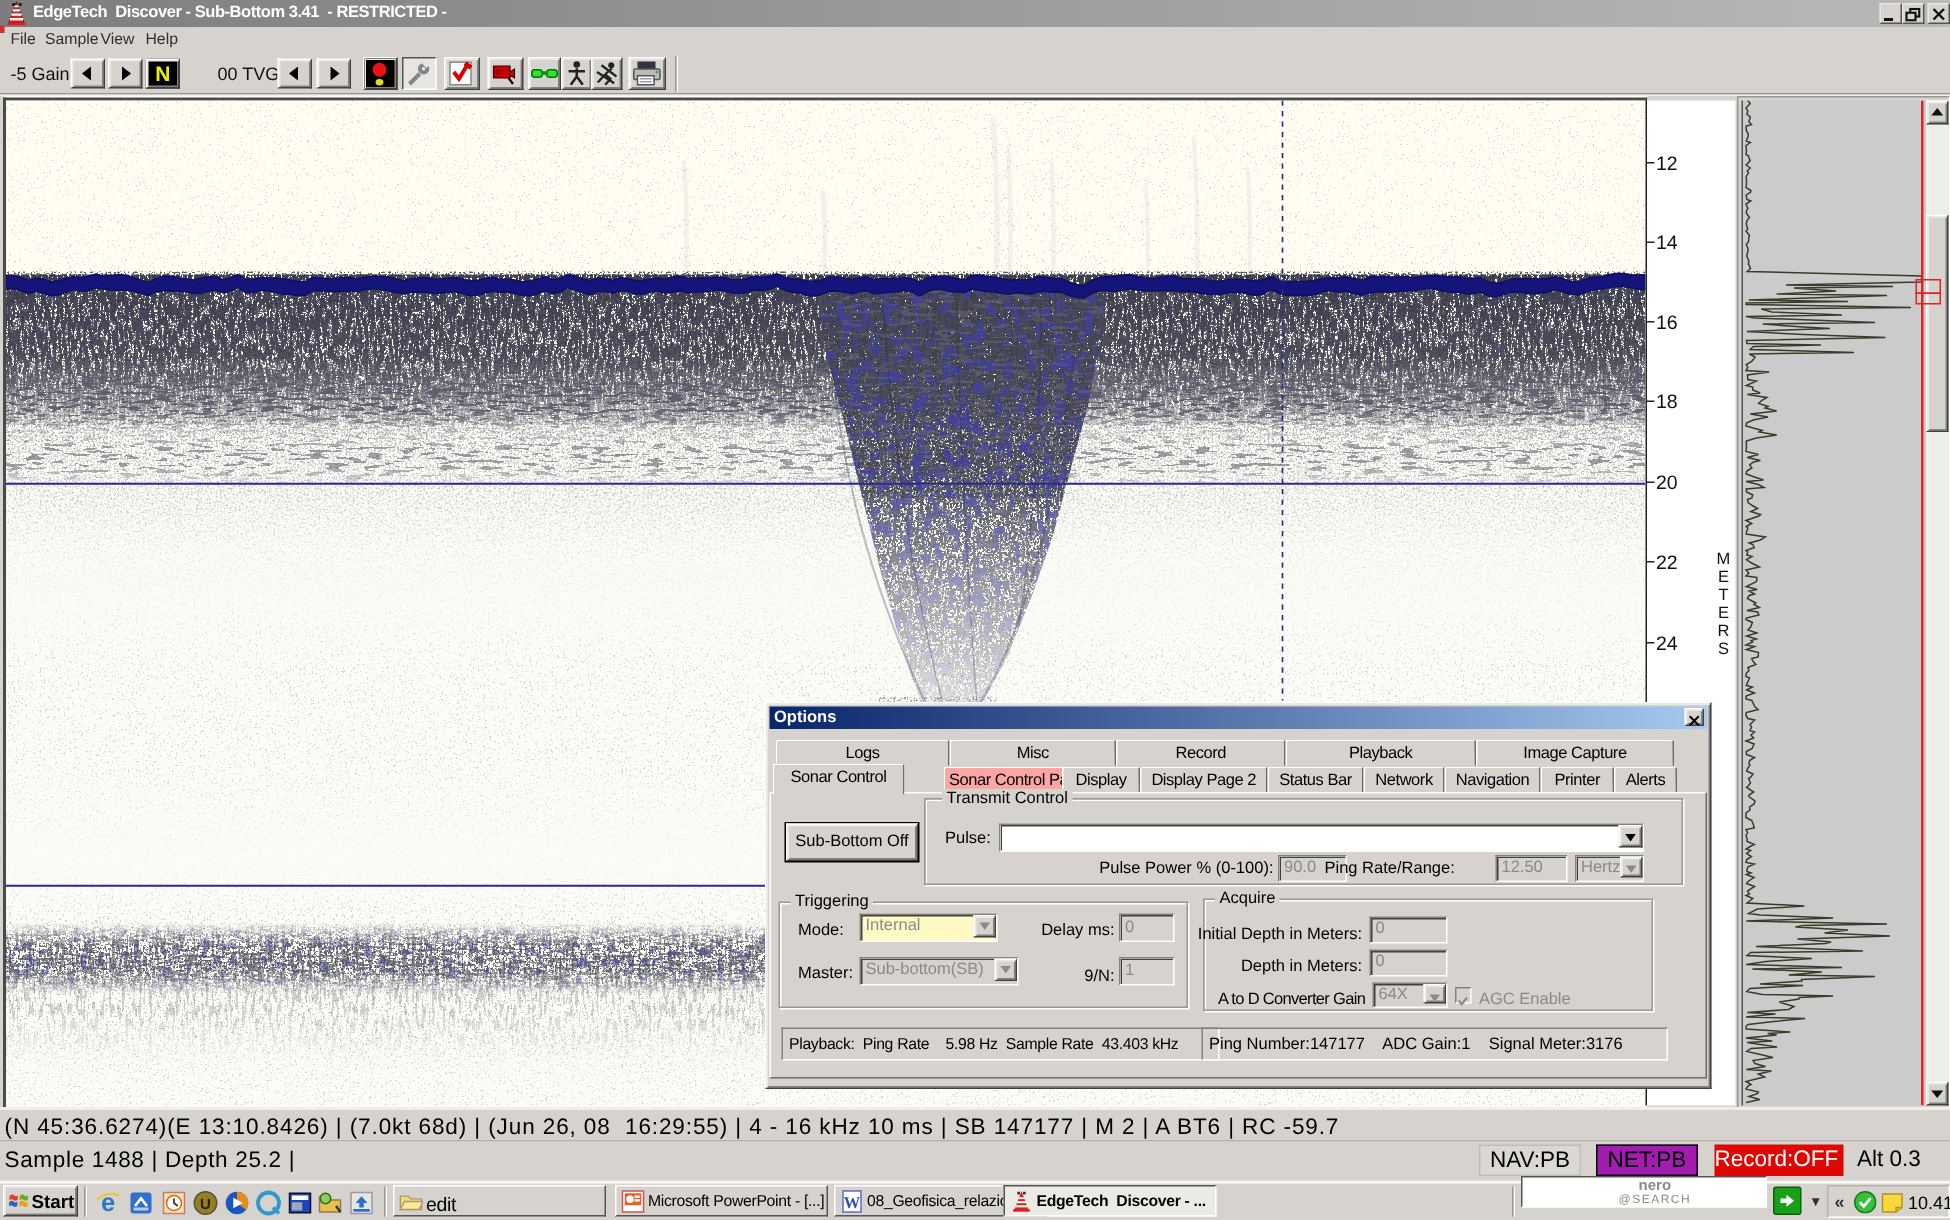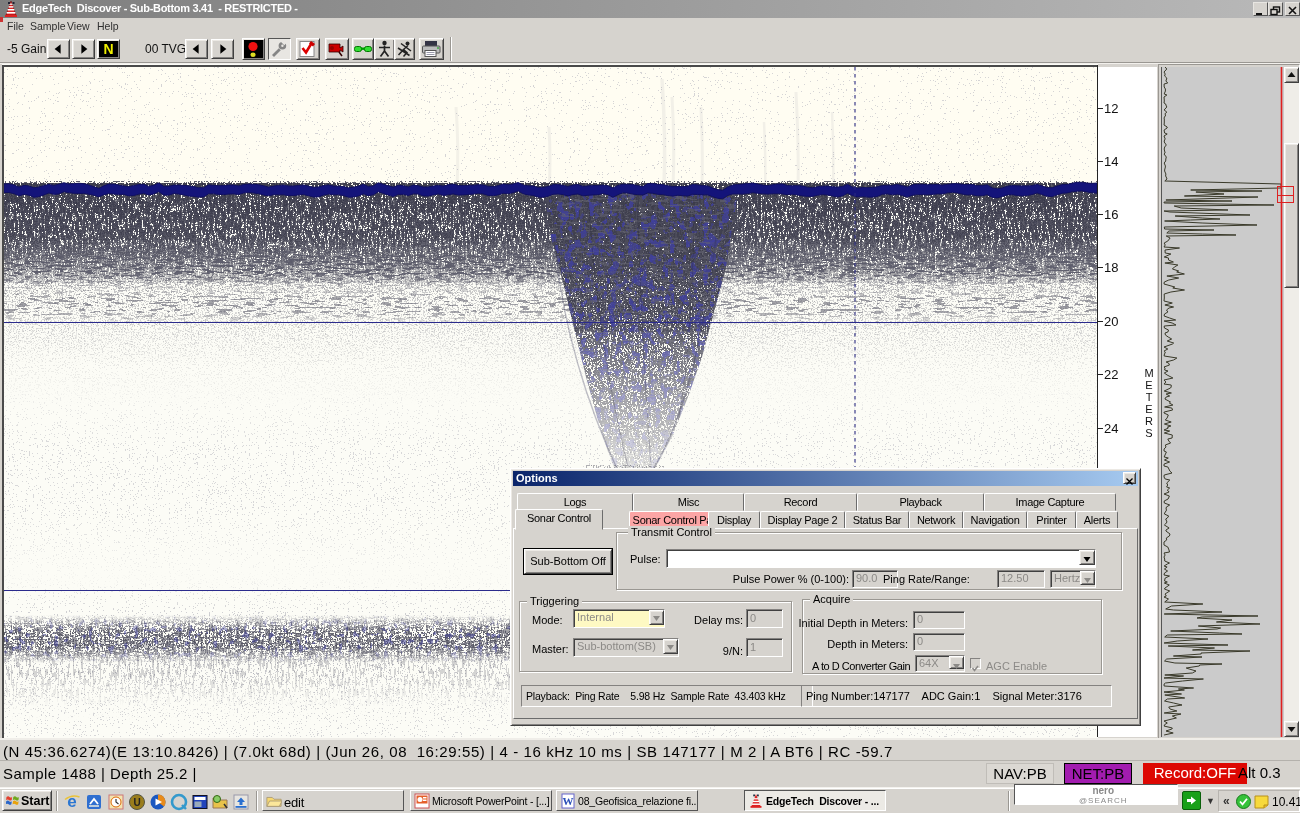--- a/index.html
+++ b/index.html
@@ -367,21 +367,21 @@
 <div class="abs" style="left:1277px;top:195px;width:17px;height:8px;border:1px solid #d22"></div>
 
 <div class="abs" style="left:0;top:738px;width:1300px;height:2px;background:#f0eee9"></div>
 <div class="abs" style="left:0;top:740px;width:1300px;height:21px;background:#d6d3ce;border-bottom:1px solid #b4b1ac">
  <span class="abs" style="left:3px;top:3px;font-size:15px;letter-spacing:0.6px;color:#000">(N 45:36.6274)(E 13:10.8426) | (7.0kt 68d) | (Jun 26, 08&nbsp; 16:29:55) | 4 - 16 kHz 10 ms | SB 147177 | M 2 | A BT6 | RC -59.7</span>
 </div>
 <div class="abs" style="left:0;top:761px;width:1300px;height:25px;background:#d6d3ce">
  <span class="abs" style="left:3px;top:4px;font-size:15px;letter-spacing:0.45px;color:#000">Sample 1488 | Depth 25.2 |</span>
  <div class="abs" style="left:986px;top:2px;width:68px;height:21px;background:#dbd8d3;border:1px solid #c0bdb8;font-size:15px;color:#000;text-align:center;line-height:20px">NAV:PB</div>
  <div class="abs" style="left:1064px;top:2px;width:68px;height:21px;background:#a21caf;border:1px solid #000000;font-size:15px;color:#000;text-align:center;line-height:20px">NET:PB</div>
- <div class="abs" style="left:1143px;top:2px;width:104px;height:21px;background:#dd0803;font-size:15px;color:#fff;text-align:center;line-height:20px">Record:OFF</div>
+ <div class="abs" style="left:1143px;top:2px;width:86px;height:21px;background:#dd0803;font-size:15px;color:#fff;text-align:left;line-height:20px">Record:OFF</div>
  <div class="abs" style="left:1238px;top:2px;width:60px;height:21px;font-size:15px;color:#000;line-height:20px">Alt 0.3</div>
 </div>
 <div class="abs" style="left:0;top:787px;width:1300px;height:26px;background:#d6d3ce;border-top:1px solid #f4f2ee;box-shadow:0 1px 0 #fff inset"></div>
 <div class="abs raised2" style="left:2px;top:790px;width:50px;height:21px">
 <svg class="abs" style="left:3px;top:3px" width="14" height="14" viewBox="0 0 14 14">
 <path d="M0.5,3 q1.8,-1.3 3,0 q1.2,1 2.6,0 l-0.4,3 q-1.5,1 -2.7,0 q-1.3,-1.1 -2.9,0z" fill="#e33e2c"></path>
 <path d="M7.3,3 q1.8,-1.3 3,0 q1.2,1 2.6,0 l-0.4,3 q-1.5,1 -2.7,0 q-1.3,-1.1 -2.9,0z" fill="#6fa81c"></path>
 <path d="M0.2,7.2 q1.8,-1.3 3,0 q1.2,1 2.6,0 l-0.4,3 q-1.5,1 -2.7,0 q-1.3,-1.1 -2.9,0z" fill="#2a66c8"></path>
 <path d="M7,7.2 q1.8,-1.3 3,0 q1.2,1 2.6,0 l-0.4,3 q-1.5,1 -2.7,0 q-1.3,-1.1 -2.9,0z" fill="#e9a20b"></path>
 </svg>
@@ -448,21 +448,21 @@
       </svg></span>
     <span class="abs" style="left:21px;top:4px;font-size:10.5px;letter-spacing:-0.2px;font-weight:normal;color:#000">Microsoft PowerPoint - [...]</span>
   </div>
 <div class="abs" style="left:556px;top:790px;width:142px;height:21px;border:1px solid;border-color:#fff #555 #555 #fff;background:#d6d3ce;overflow:hidden;white-space:nowrap">
     <span class="abs" style="left:3px;top:2px;width:16px;height:16px"><svg width="16" height="16" viewBox="0 0 16 16">
         <rect x="2" y="1" width="12" height="14" fill="#fff" stroke="#66c"></rect>
         <text x="8" y="12" font-size="11" font-weight="bold" fill="#2a50b8" text-anchor="middle" font-family="Liberation Serif">W</text>
       </svg></span>
     <span class="abs" style="left:21px;top:4px;font-size:10.5px;letter-spacing:-0.2px;font-weight:normal;color:#000">08_Geofisica_relazione fi...</span>
   </div>
-<div class="abs" style="left:744px;top:790px;width:142px;height:21px;border:1px solid;border-color:#555 #fff #fff #555;background:#eceae5;overflow:hidden;white-space:nowrap">
+<div class="abs" style="left:669px;top:790px;width:142px;height:21px;border:1px solid;border-color:#555 #fff #fff #555;background:#eceae5;overflow:hidden;white-space:nowrap">
     <span class="abs" style="left:3px;top:2px;width:16px;height:16px"><svg width="16" height="16" viewBox="0 0 16 16">
         <polygon points="8,1 12.5,13 3.5,13" fill="#d22"></polygon>
         <rect x="4" y="10.5" width="8" height="1.4" fill="#fff"></rect>
         <rect x="5" y="7.8" width="6" height="1.3" fill="#fff"></rect>
         <rect x="6" y="5.2" width="4" height="1.2" fill="#fff"></rect>
         <rect x="2.5" y="13" width="11" height="1.8" fill="#d22"></rect>
         <rect x="5.2" y="1.5" width="1.8" height="1.8" fill="#234"></rect>
         <rect x="9" y="1.5" width="1.8" height="1.8" fill="#234"></rect>
       </svg></span>
     <span class="abs" style="left:21px;top:4px;font-size:10.5px;letter-spacing:-0.2px;font-weight:normal;color:#000"><b>EdgeTech&nbsp; Discover - ...</b></span>

